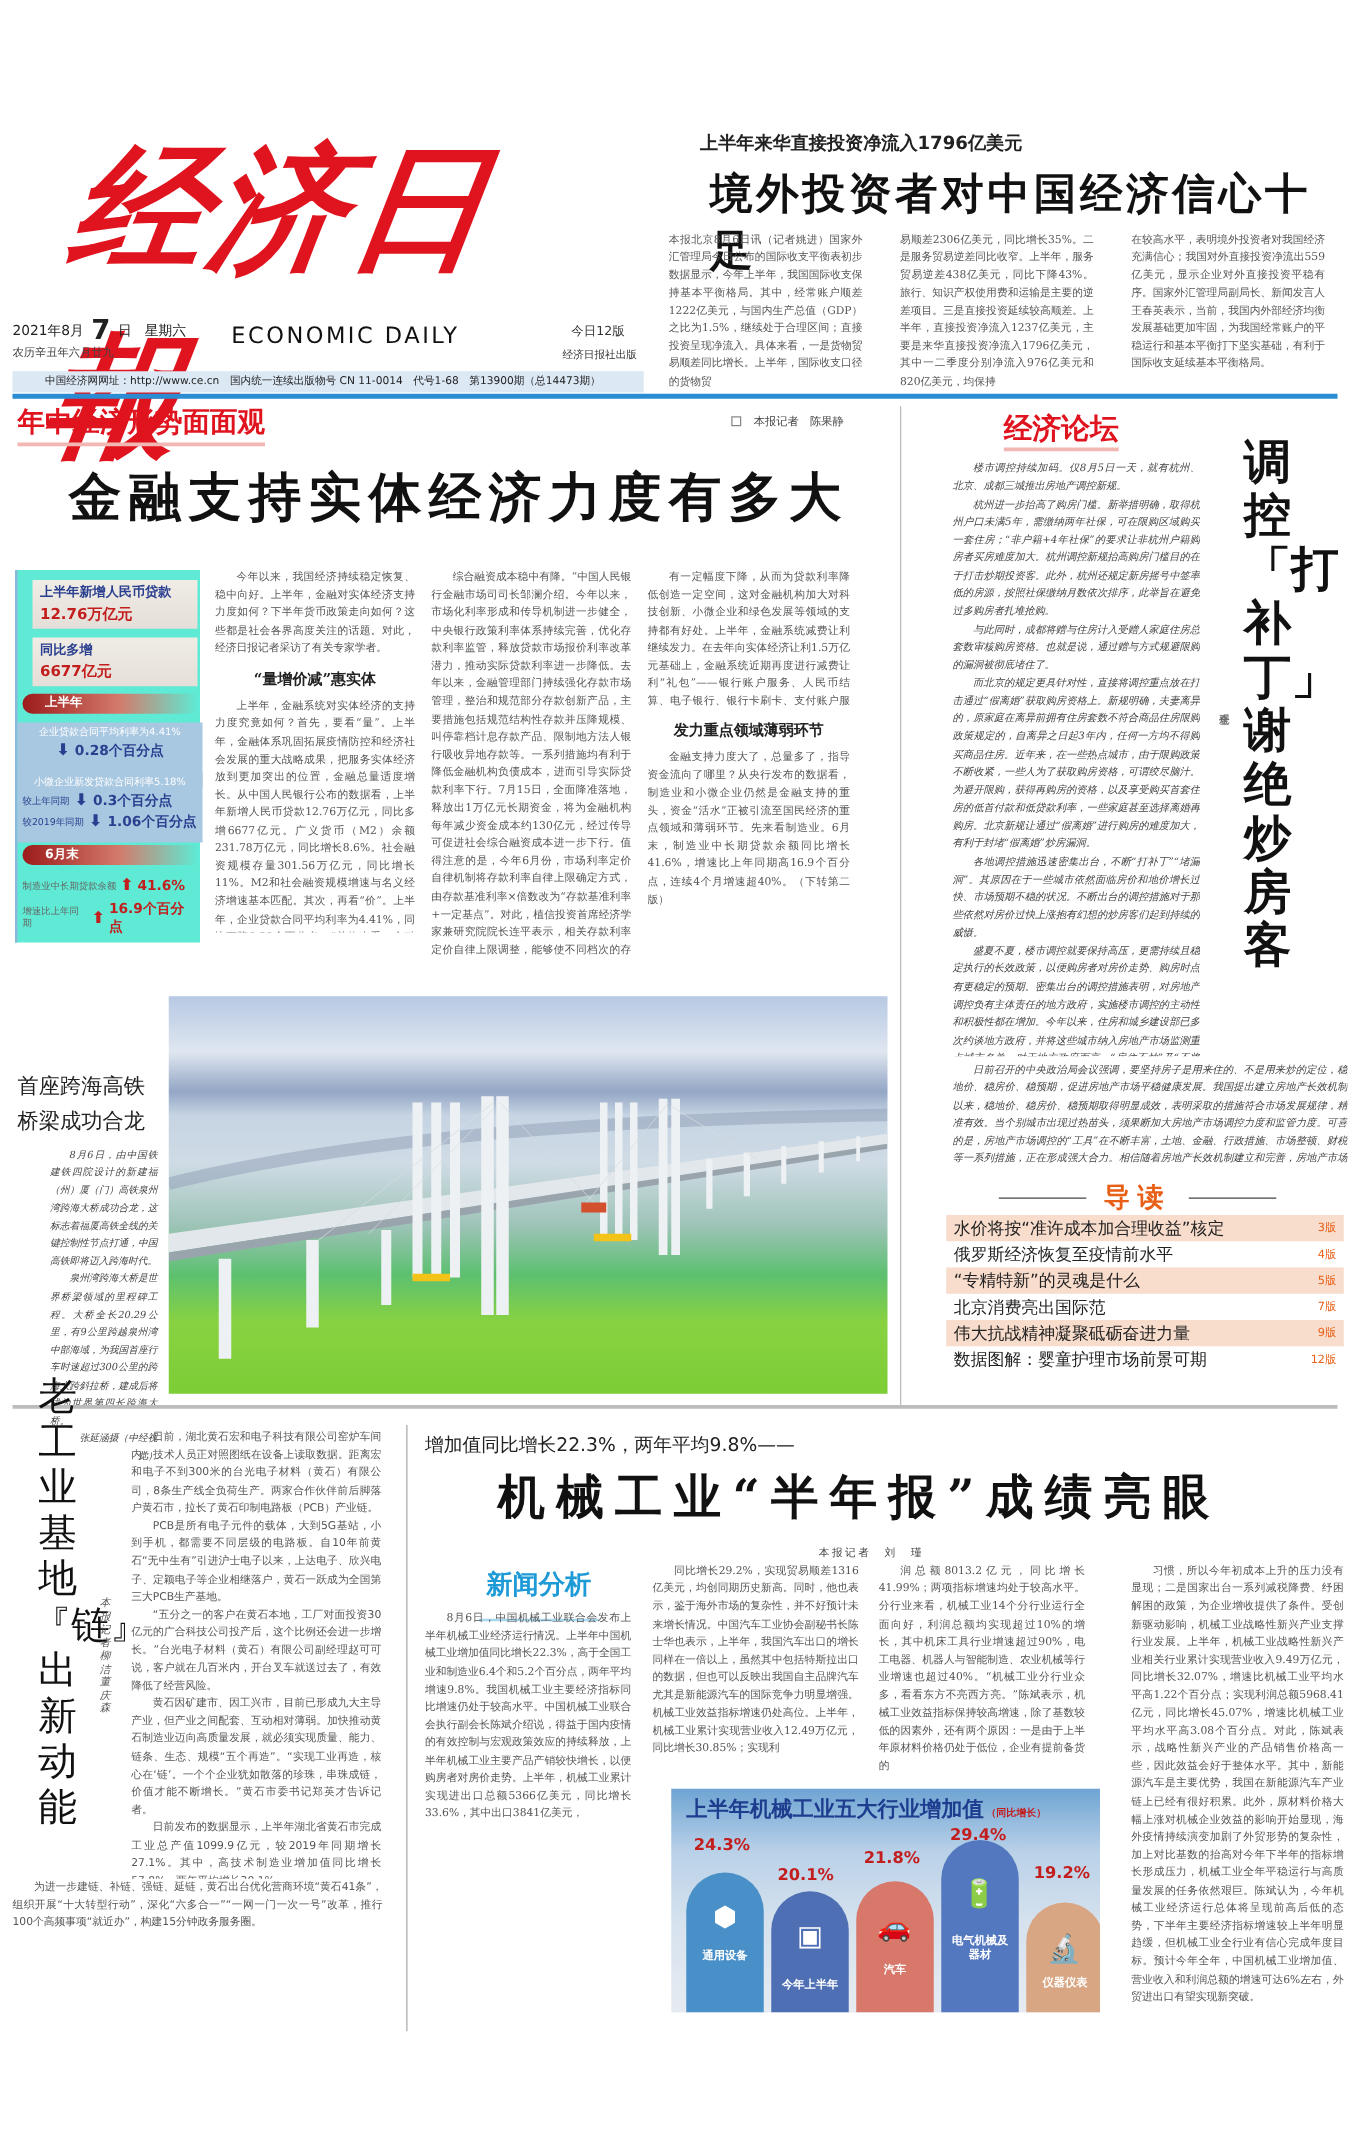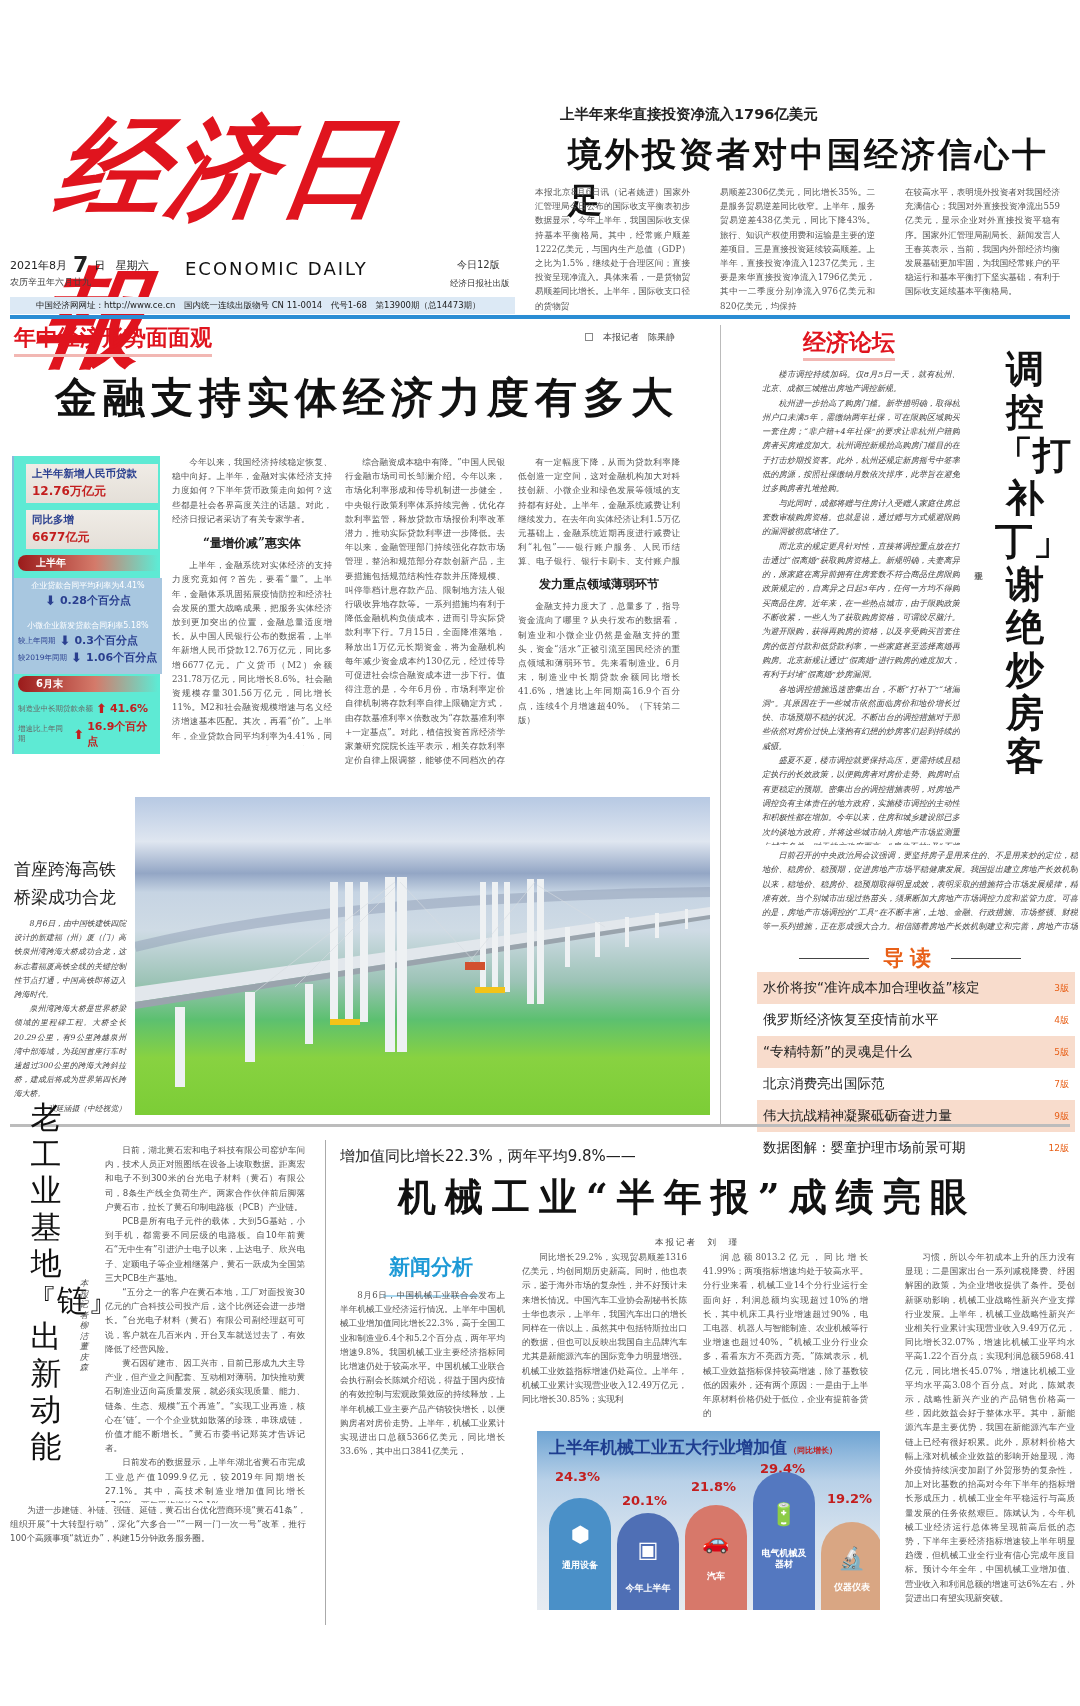--- a/index.html
+++ b/index.html
@@ -48,36 +48,36 @@
 
   .col-a { top: 455px; width: 160px; }
   .subhead { font-size: 12px; font-weight: bold; color: #222; text-align: center; margin: 10px 0 8px; }
 
   
   .forum-divider { left: 720px; top: 325px; width: 1px; height: 800px; background: #bbb; }
   .forum-title { left: 803px; top: 327px; font-size: 23px; font-weight: bold; color: #e0141e; border-bottom: 3px solid #f2b7b3; }
   .forum-text { left: 762px; top: 367px; width: 198px; font-family: "DejaVu Serif", serif; font-style: italic; font-size: 8.2px; line-height: 14.3px; color: #444; text-align: justify; }
   .forum-text p { text-indent: 2em; }
   .forum-wide { left: 762px; top: 848px; width: 316px; }
-  .forum-vert { left: 995px; top: 348px; width: 60px; font-size: 38px; font-weight: bold; color: #111; line-height: 43px; text-align: center; }
+  .forum-vert { left: 995px; top: 348px; width: 60px; font-size: 38px; font-weight: bold; color: #111; line-height: 43px; text-align: left; }
   .forum-author { left: 973px; top: 565px; writing-mode: vertical-rl; font-size: 8.5px; color: #666; font-family: "DejaVu Serif", serif; }
 
   
   .guide-head { left: 750px; top: 944px; width: 320px; display: flex; align-items: center; justify-content: center; gap: 14px; }
   .guide-head .line { width: 70px; height: 1px; background: #444; }
   .guide-head span { font-size: 21px; font-weight: bold; color: #e86018; letter-spacing: 6px; text-align: right; }
   .guide-list { left: 757px; top: 972px; width: 318px; }
-  .guide-item { height: 21px; display: flex; justify-content: space-between; align-items: center; padding: 16px 6px; font-size: 13.5px; color: #222; }
+  .guide-item { height: 21px; display: flex; justify-content: space-between; align-items: center; padding: 0 6px; font-size: 13.5px; color: #222; }
   .guide-item.shade { background: #f8dccc; }
   .guide-item .pg { font-size: 9px; color: #e86018; }
 
   
   .bridge-title { left: 14px; top: 855px; font-size: 17px; color: #222; line-height: 28px; width: 110px; }
   .bridge-text { left: 14px; top: 917px; width: 112px; font-family: "DejaVu Serif", serif; font-style: italic; font-size: 7.8px; line-height: 14.2px; color: #444; text-align: justify; }
-  .bridge-text p { text-indent: 2em; }
+  .bridge-text p { text-indent: 2em; margin-left: 26px; }
   .bridge-photo { left: 135px; top: 797px; width: 575px; height: 318px; overflow: hidden; background: linear-gradient(180deg, #b7c9e3 0%, #dfe6f0 14%, #93a6c5 24%, #c6d4e3 30%, #cfdbe5 42%, #9cc3b6 58%, #5cc070 70%, #88d241 82%, #7ccd36 100%); }
   .rule-gray { left: 10px; top: 1124px; width: 1060px; height: 3px; background: #bcbcbc; }
 
   
   .ow-vert { left: 26px; top: 1099px; width: 40px; font-size: 31px; color: #111; line-height: 36.5px; text-align: center; }
   .ow-byline { left: 76px; top: 1278px; width: 16px; font-family: "DejaVu Serif", serif; font-style: italic; font-size: 8.5px; line-height: 10.5px; color: #555; text-align: center; }
   .ow-text { left: 105px; top: 1143px; width: 200px; }
   .ow-text2 { left: 10px; top: 1503px; width: 296px; }
   .col-divider2 { left: 325px; top: 1140px; width: 1px; height: 485px; background: #aaa; }
   .mach-sub { left: 340px; top: 1147px; font-size: 15px; color: #222; }

